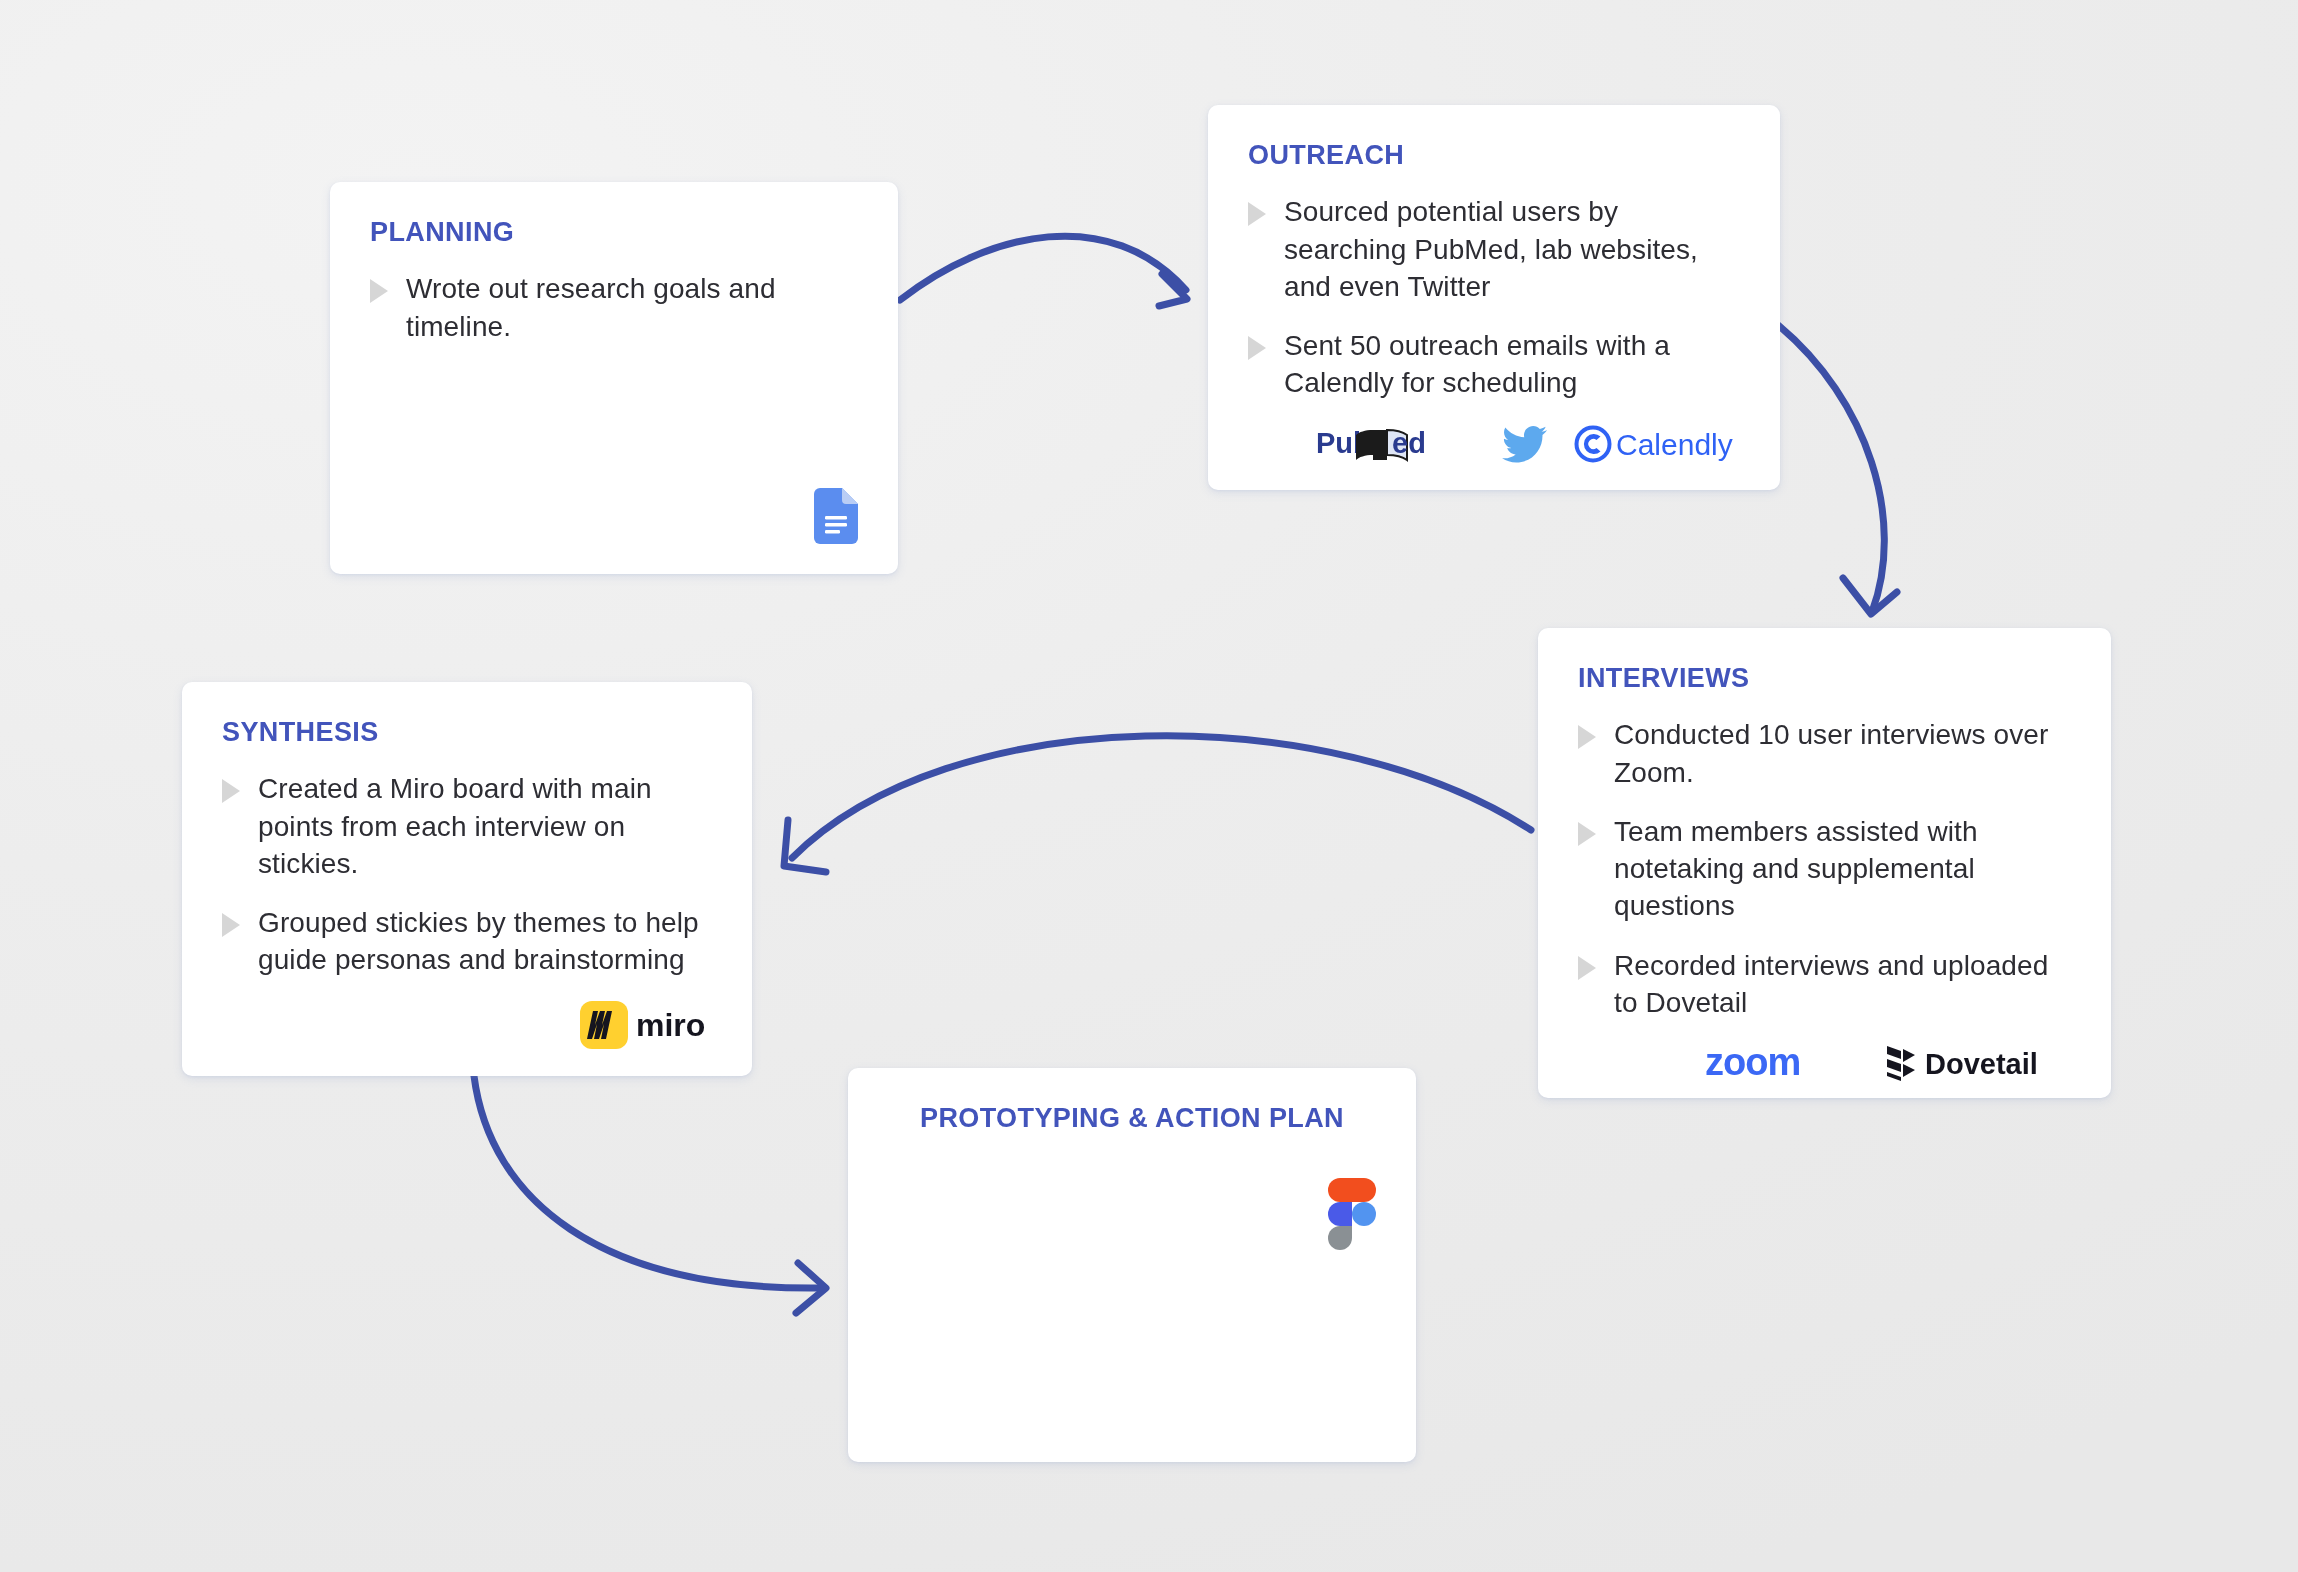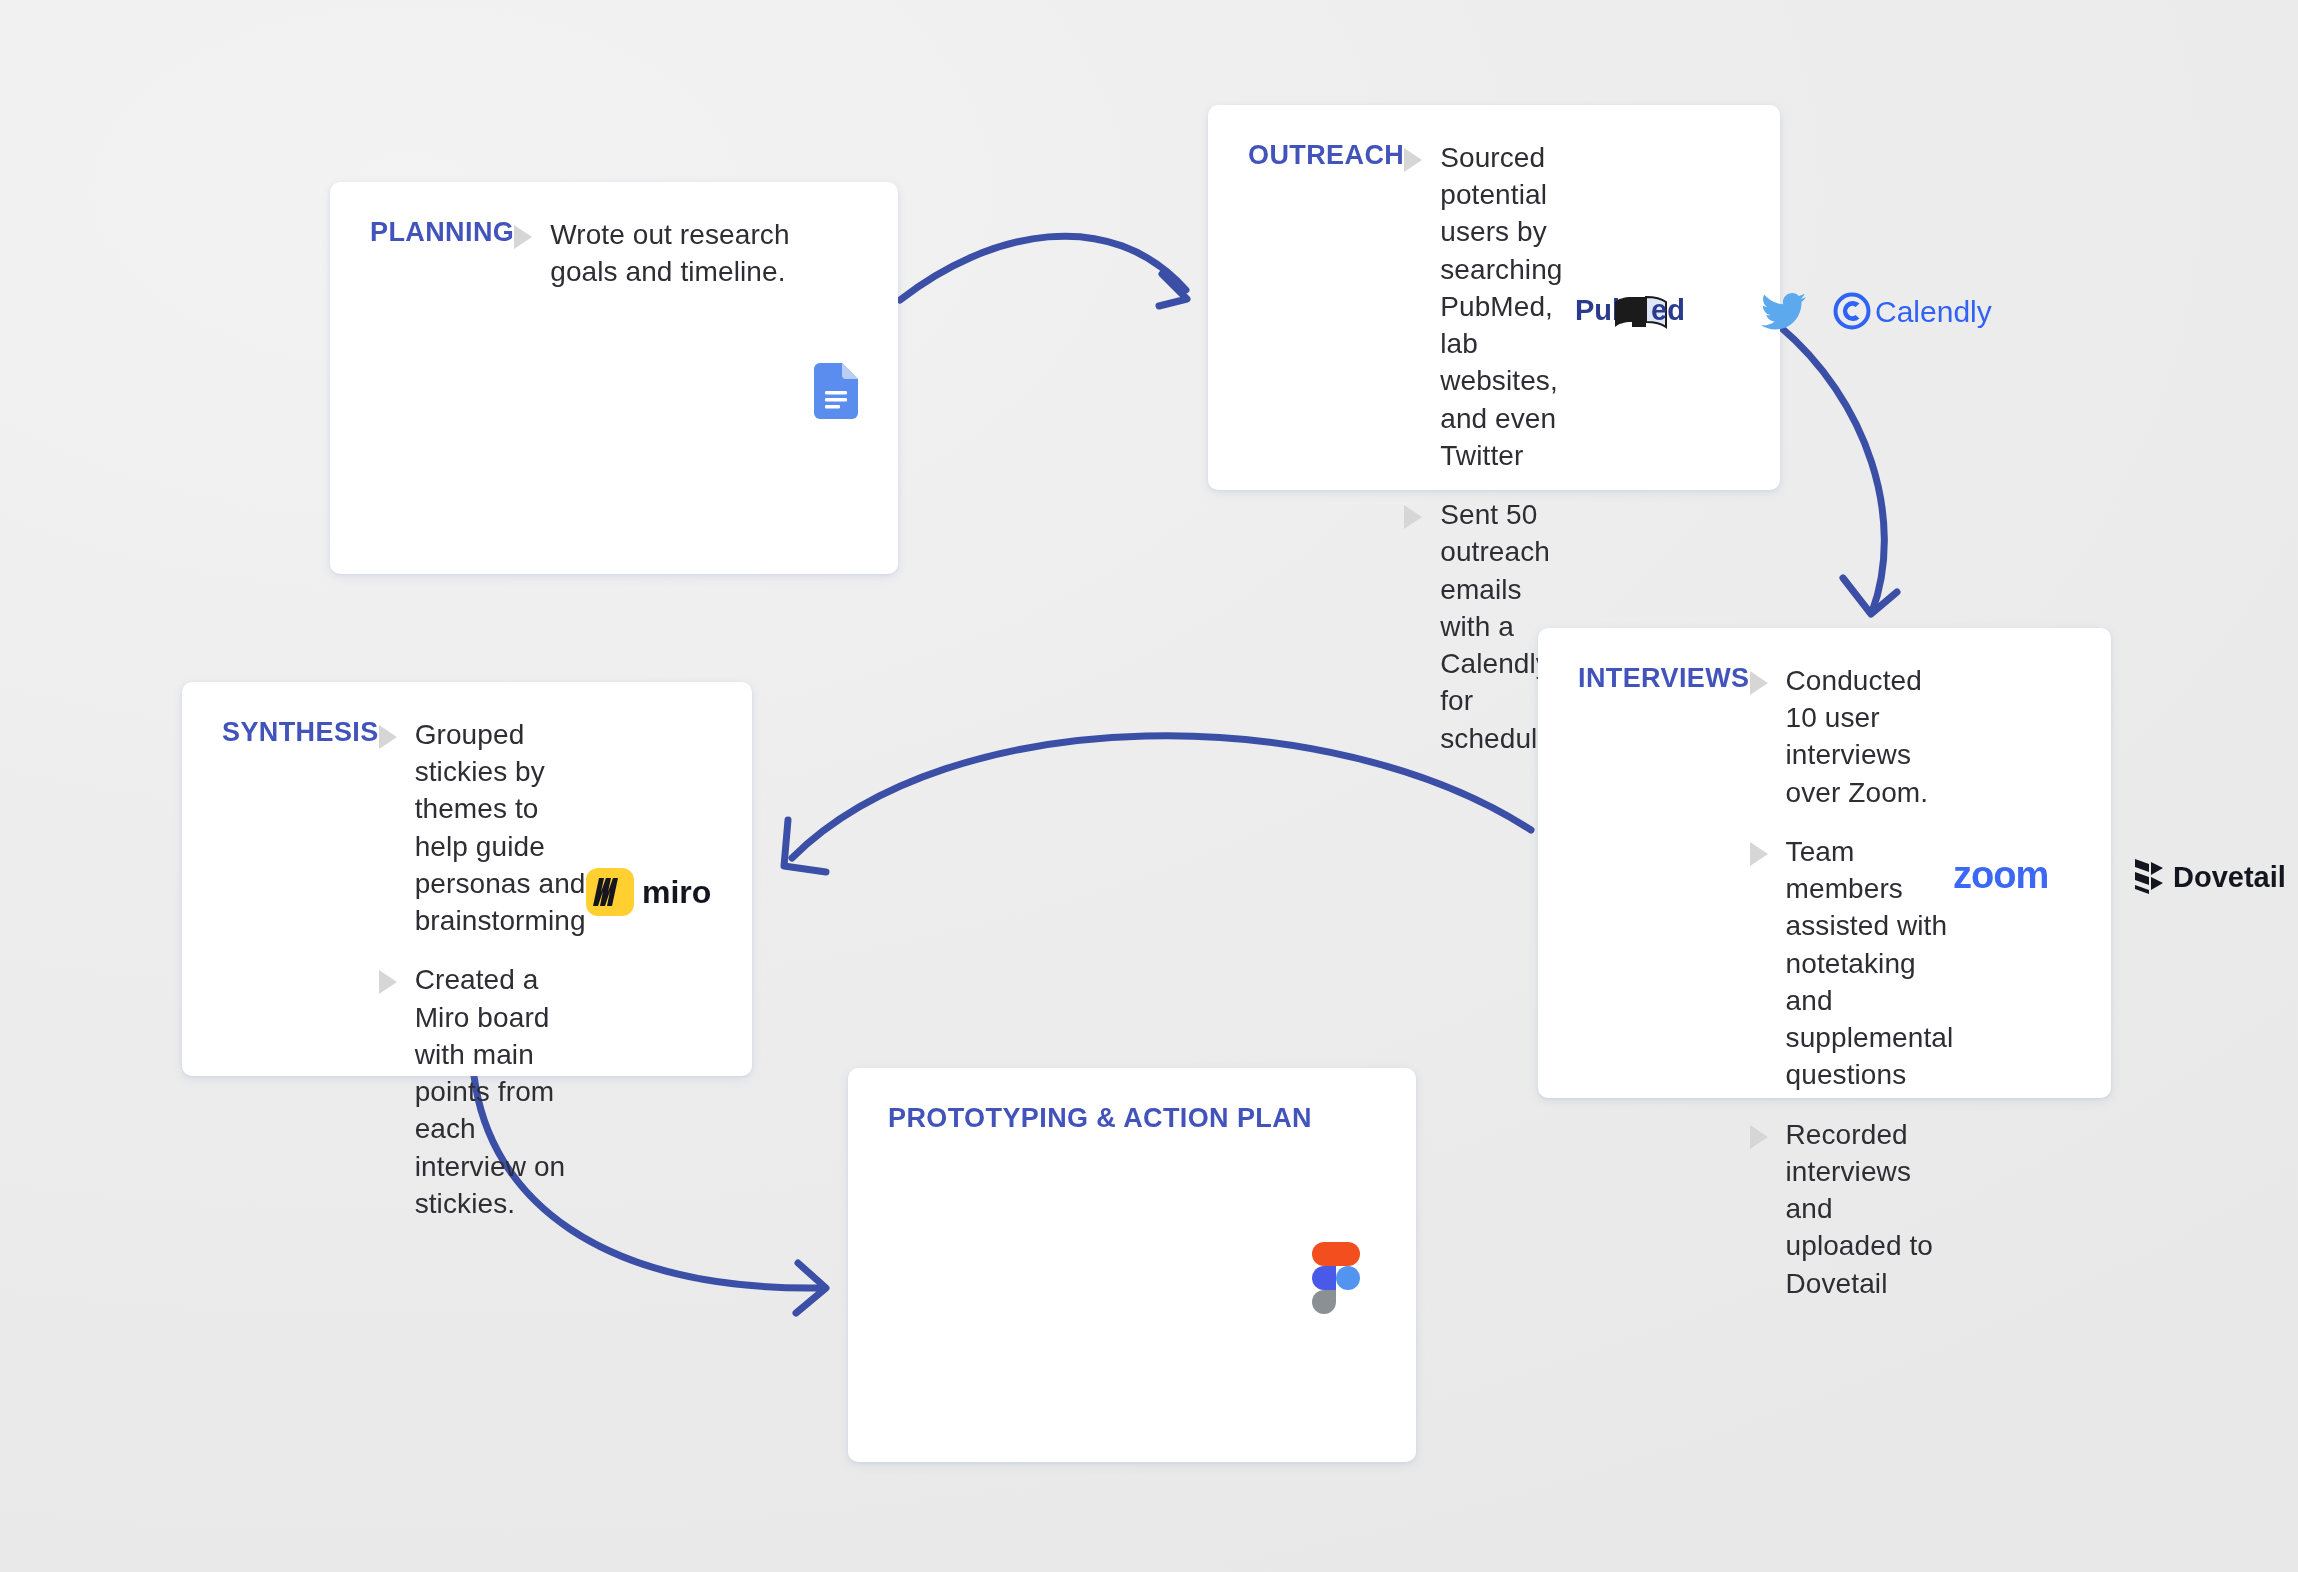--- a/index.html
+++ b/index.html
@@ -32,20 +32,21 @@
 
   .card {
     position: absolute;
     background: #ffffff;
     border-radius: 10px;
     box-shadow: 0 3px 10px rgba(120, 140, 200, 0.16),
                 0 1px 3px rgba(120, 140, 200, 0.12);
     box-sizing: border-box;
     padding: 34px 40px 30px 40px;
     display: flex;
+    flex-direction: column;
   }
 
   .card-title {
     color: #4254bb;
     font-size: 27px;
     font-weight: bold;
     letter-spacing: 0.4px;
     margin: 0 0 22px 0;
     line-height: 1.2;
   }
@@ -258,25 +259,25 @@
         </svg>
       </span>
     </div>
   </div>
 
   <div class="card" id="card-synthesis">
     <h2 class="card-title">SYNTHESIS</h2>
     <ul class="bullets">
       <li class="bullet">
         <span class="bullet-marker"></span>
+        <span class="bullet-text">Created a Miro board with main points from each interview on stickies.</span>
+      </li>
+      <li class="bullet">
+        <span class="bullet-marker"></span>
         <span class="bullet-text">Grouped stickies by themes to help guide personas and brainstorming</span>
-      </li>
-      <li class="bullet">
-        <span class="bullet-marker"></span>
-        <span class="bullet-text">Created a Miro board with main points from each interview on stickies.</span>
       </li>
     </ul>
     <div class="logo-row">
       <span class="logo">
         <svg class="miro-logo" viewBox="0 0 132 48" width="132" height="48">
           <rect x="0" y="0" width="48" height="48" rx="12" fill="#ffd02f"></rect>
           <g fill="#15151f">
             <path d="M13 10 l5 0 -3 14 5 -14 5 0 -3 14 5 -14 5 0 -6 28 -5 0 3 -15 -5 15 -5 0 3 -15 -5 15 -5 0 z"></path>
           </g>
           <text x="56" y="35" font-family="Liberation Sans, sans-serif" font-size="32" font-weight="bold" fill="#15151f">miro</text>

